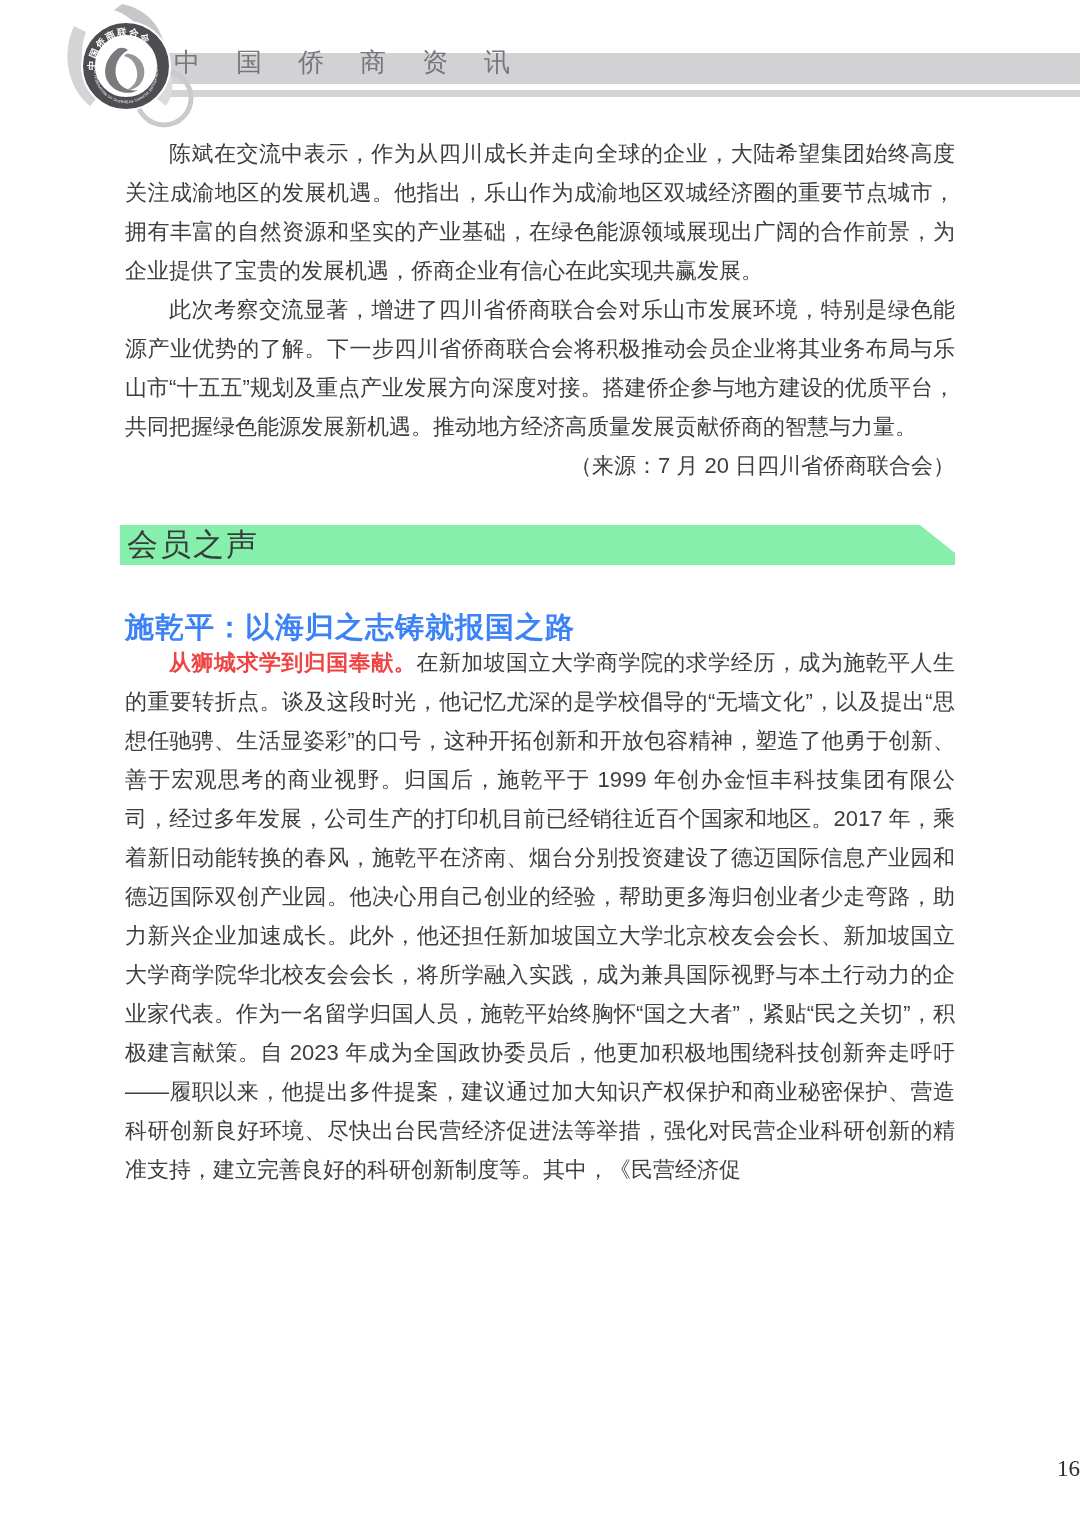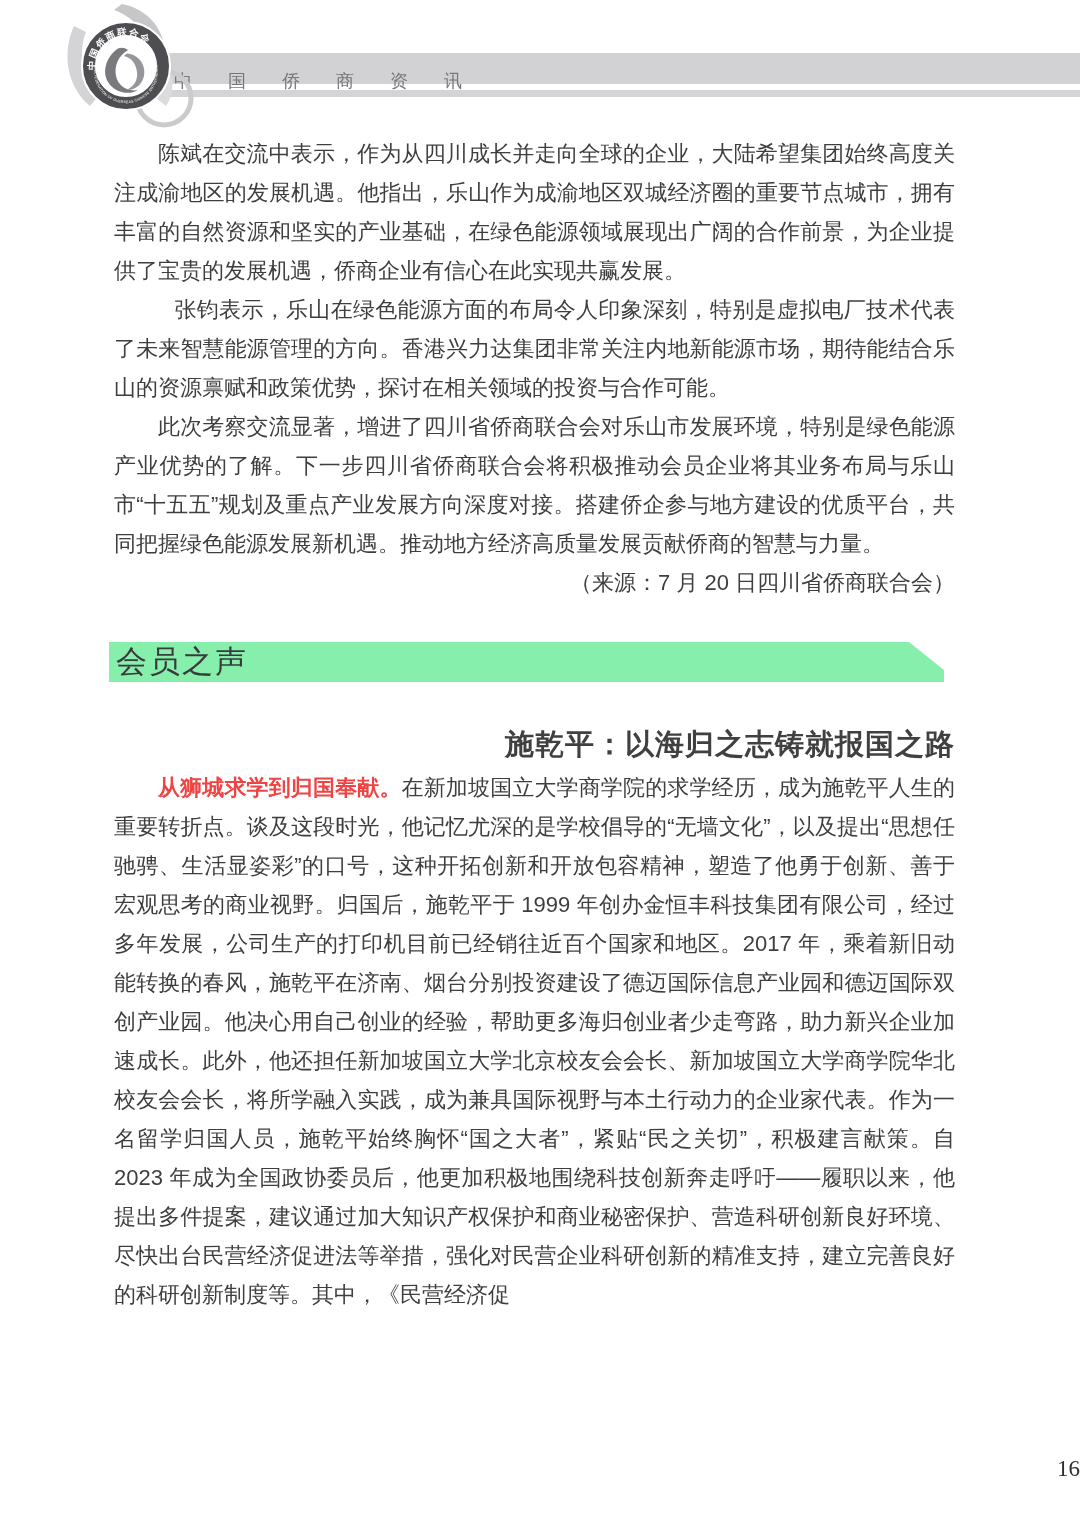--- a/index.html
+++ b/index.html
@@ -14,30 +14,30 @@
   
   .bar-thick{
     position:absolute;left:140px;right:0;top:53px;height:31px;
     background:#d2d2d4;
   }
   .bar-thin{
     position:absolute;left:150px;right:0;top:90px;height:7px;
     background:#d4d4d6;
   }
   .masthead-text{
-    position:absolute;left:174px;top:70px;
-    font-size:18px;line-height:22px;
+    position:absolute;left:174px;top:51px;
+    font-size:26px;line-height:22px;
     letter-spacing:36px;
     color:#77777b;
     white-space:nowrap;
   }
   .logo{position:absolute;left:44px;top:0;}
   
   .content{
-    position:absolute;left:114px;right:125px;top:134px;
+    position:absolute;left:125px;right:125px;top:134px;
   }
   .body-p{
     margin:0;
     font-size:22px;line-height:39px;
     color:#3e3e3e;
     text-align:justify;
     text-justify:inter-ideograph;
   }
   .indent-2{text-indent:2em;}
   .indent-27{text-indent:2.75em;}
@@ -55,25 +55,25 @@
     clip-path:polygon(0 0,800px 0,835px 28px,835px 40px,0 40px);
     padding-left:7px;
   }
   .section-bar span{
     font-family:"Liberation Serif","DejaVu Serif",serif;
     font-size:31px;line-height:40px;
     color:#3a3a3c;
     letter-spacing:2px;
   }
   .article-title{
-    margin:46px 0 8px 0;
+    margin:46px 0 0 0;
     font-size:29px;line-height:32px;
     font-weight:bold;
-    color:#404040;
-    text-align:right;
+    color:#3b82f6;
+    text-align:left;
     letter-spacing:1px;
   }
   .p-lead{margin-top:28px;}
   .bold-lead{font-weight:bold;color:#ef4444;}
   
   .page-number{
     position:absolute;left:0;right:0;top:1456px;
     text-align:right;
     font-family:"Liberation Serif","DejaVu Serif",serif;
     font-size:23px;color:#2e2f33;
@@ -112,21 +112,20 @@
     </text>
     <text fill="#ffffff" font-size="3.6" letter-spacing="0.2">
       <textPath href="#arcBottom" startOffset="2">CHINA FEDERATION OF OVERSEAS CHINESE ENTREPRENEURS</textPath>
     </text>
   </svg>
 
   <div class="content">
 
     <p class="body-p indent-2">陈斌在交流中表示，作为从四川成长并走向全球的企业，大陆希望集团始终高度关注成渝地区的发展机遇。他指出，乐山作为成渝地区双城经济圈的重要节点城市，拥有丰富的自然资源和坚实的产业基础，在绿色能源领域展现出广阔的合作前景，为企业提供了宝贵的发展机遇，侨商企业有信心在此实现共赢发展。</p>
 
-    <p class="body-p indent-27">张钧表示，乐山在绿色能源方面的布局令人印象深刻，特别是虚拟电厂技术代表了未来智慧能源管理的方向。香港兴力达集团非常关注内地新能源市场，期待能结合乐山的资源禀赋和政策优势，探讨在相关领域的投资与合作可能。</p>
 
     <p class="body-p indent-2">此次考察交流显著，增进了四川省侨商联合会对乐山市发展环境，特别是绿色能源产业优势的了解。下一步四川省侨商联合会将积极推动会员企业将其业务布局与乐山市“十五五”规划及重点产业发展方向深度对接。搭建侨企参与地方建设的优质平台，共同把握绿色能源发展新机遇。推动地方经济高质量发展贡献侨商的智慧与力量。</p>
 
     <p class="source-line">（来源：7 月 20 日四川省侨商联合会）</p>
 
     <div class="section-bar">
       <span>会员之声</span>
     </div>
 
     <h1 class="article-title">施乾平：以海归之志铸就报国之路</h1>

